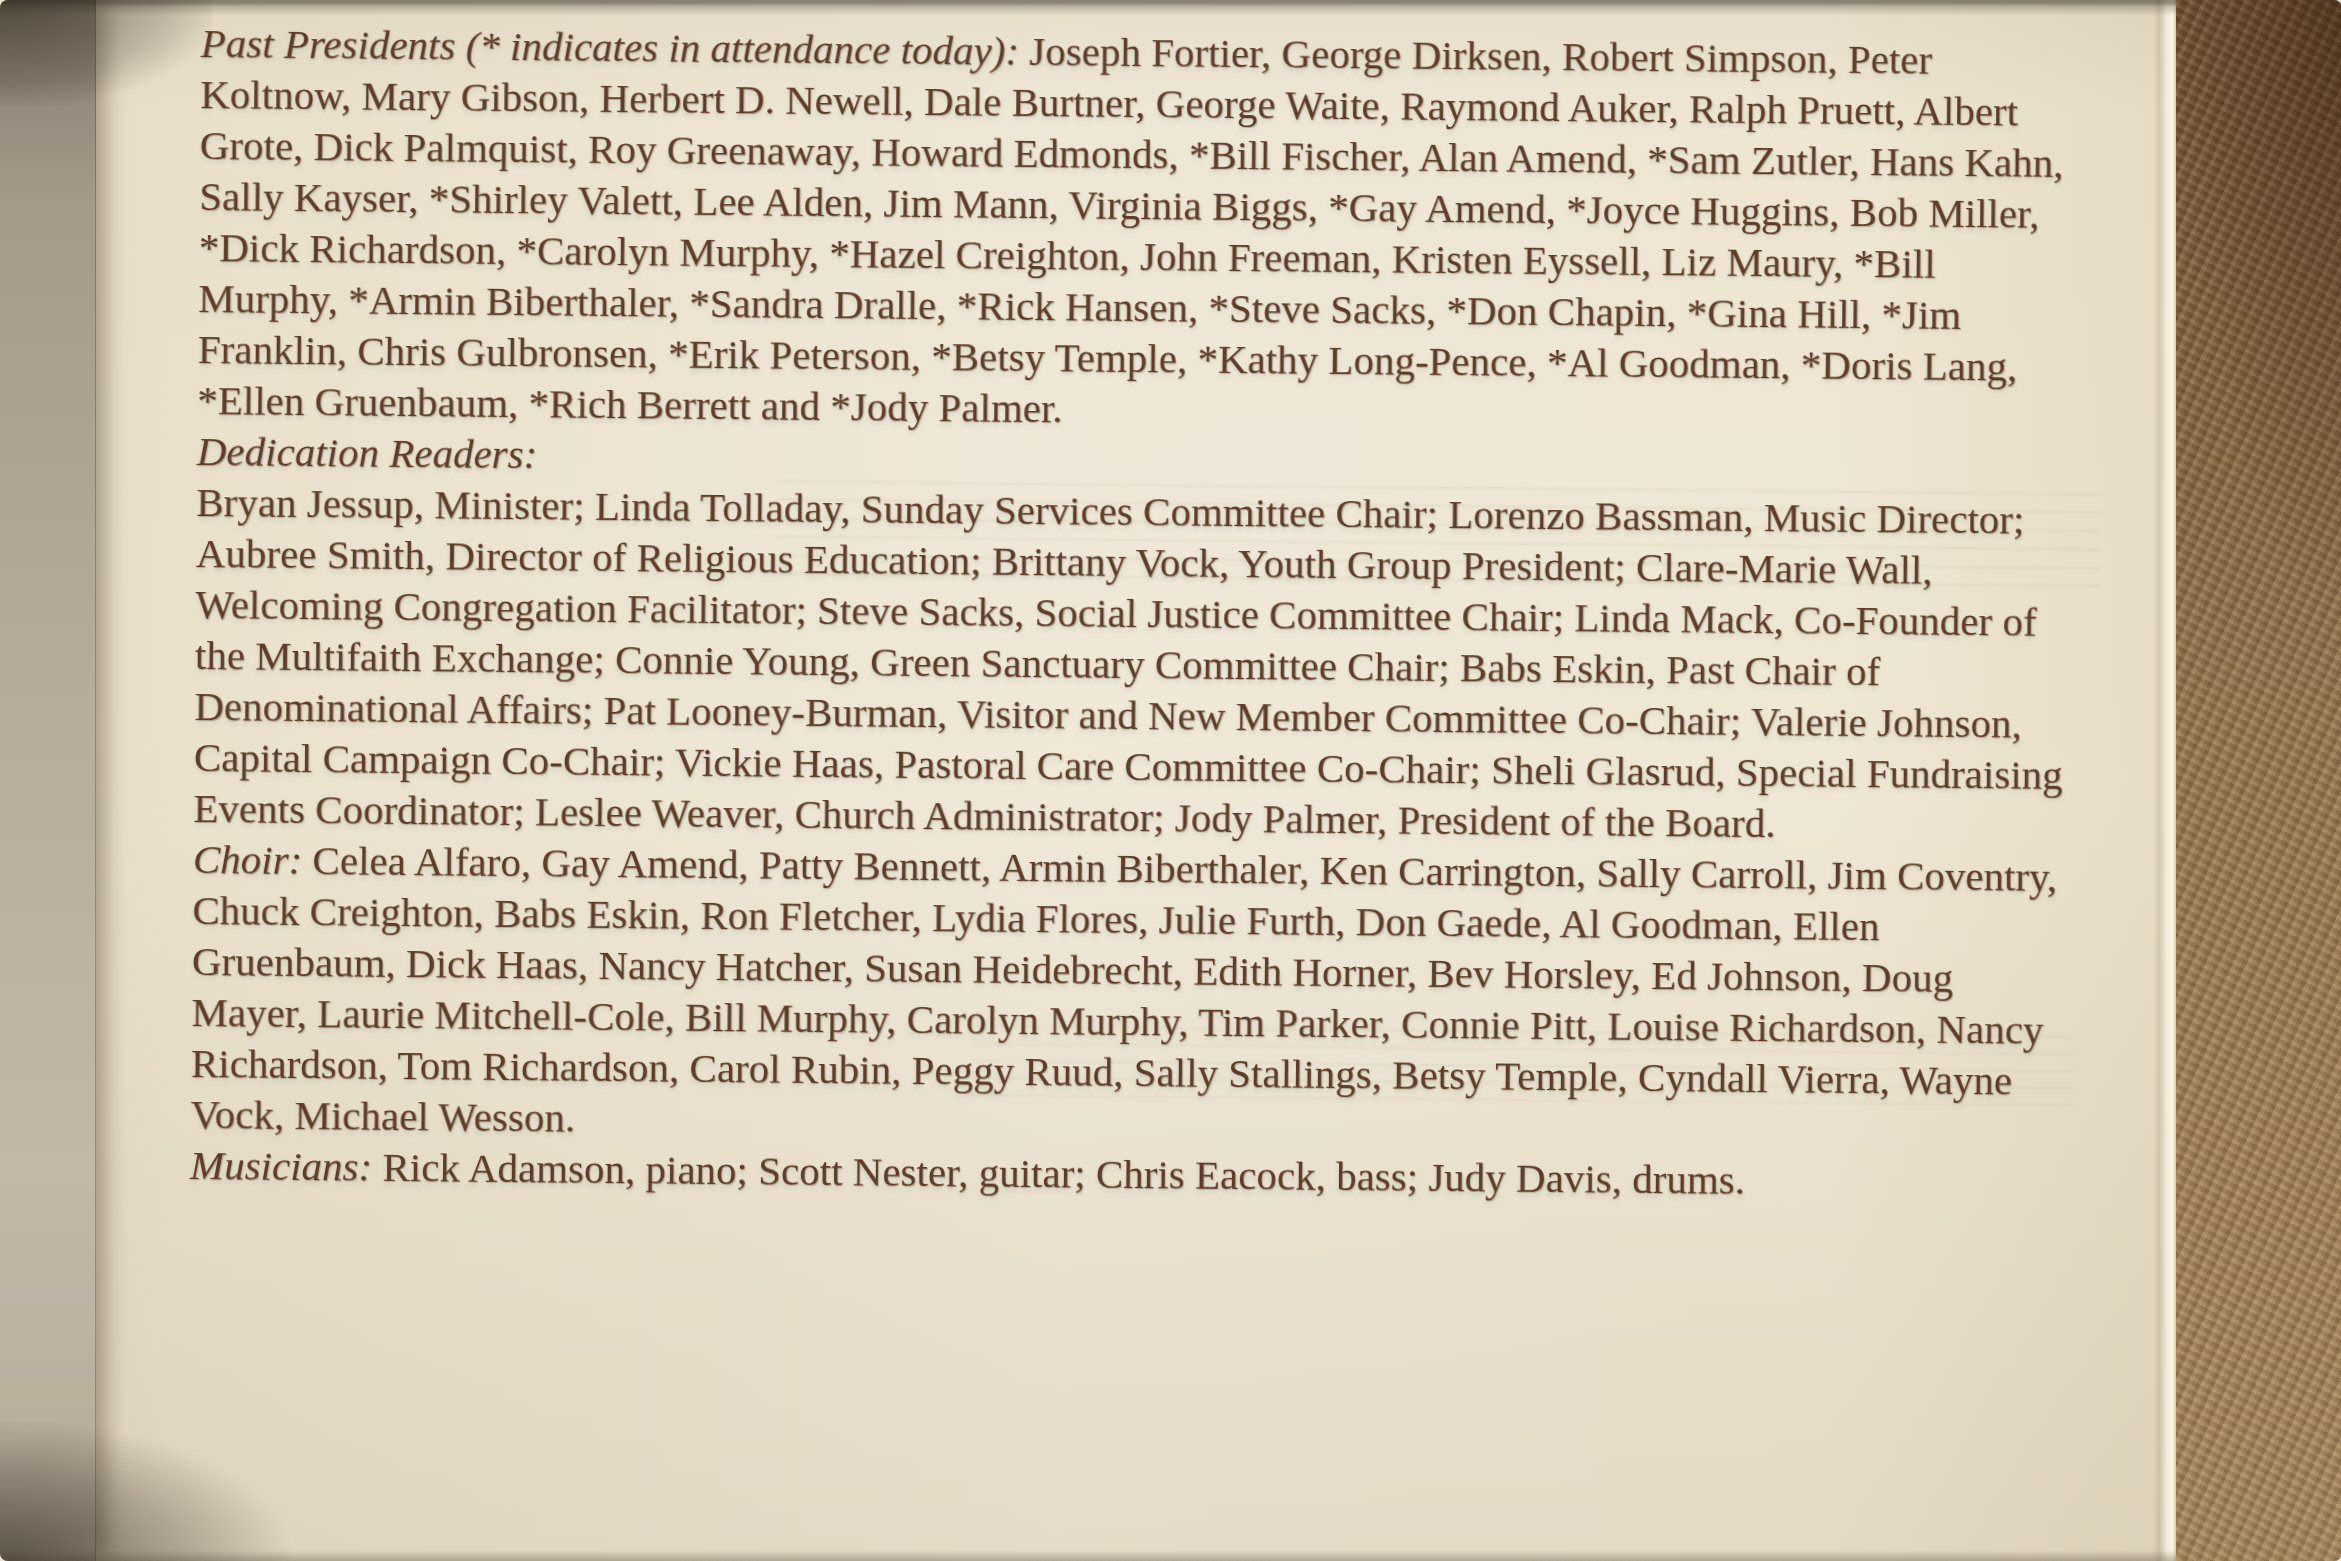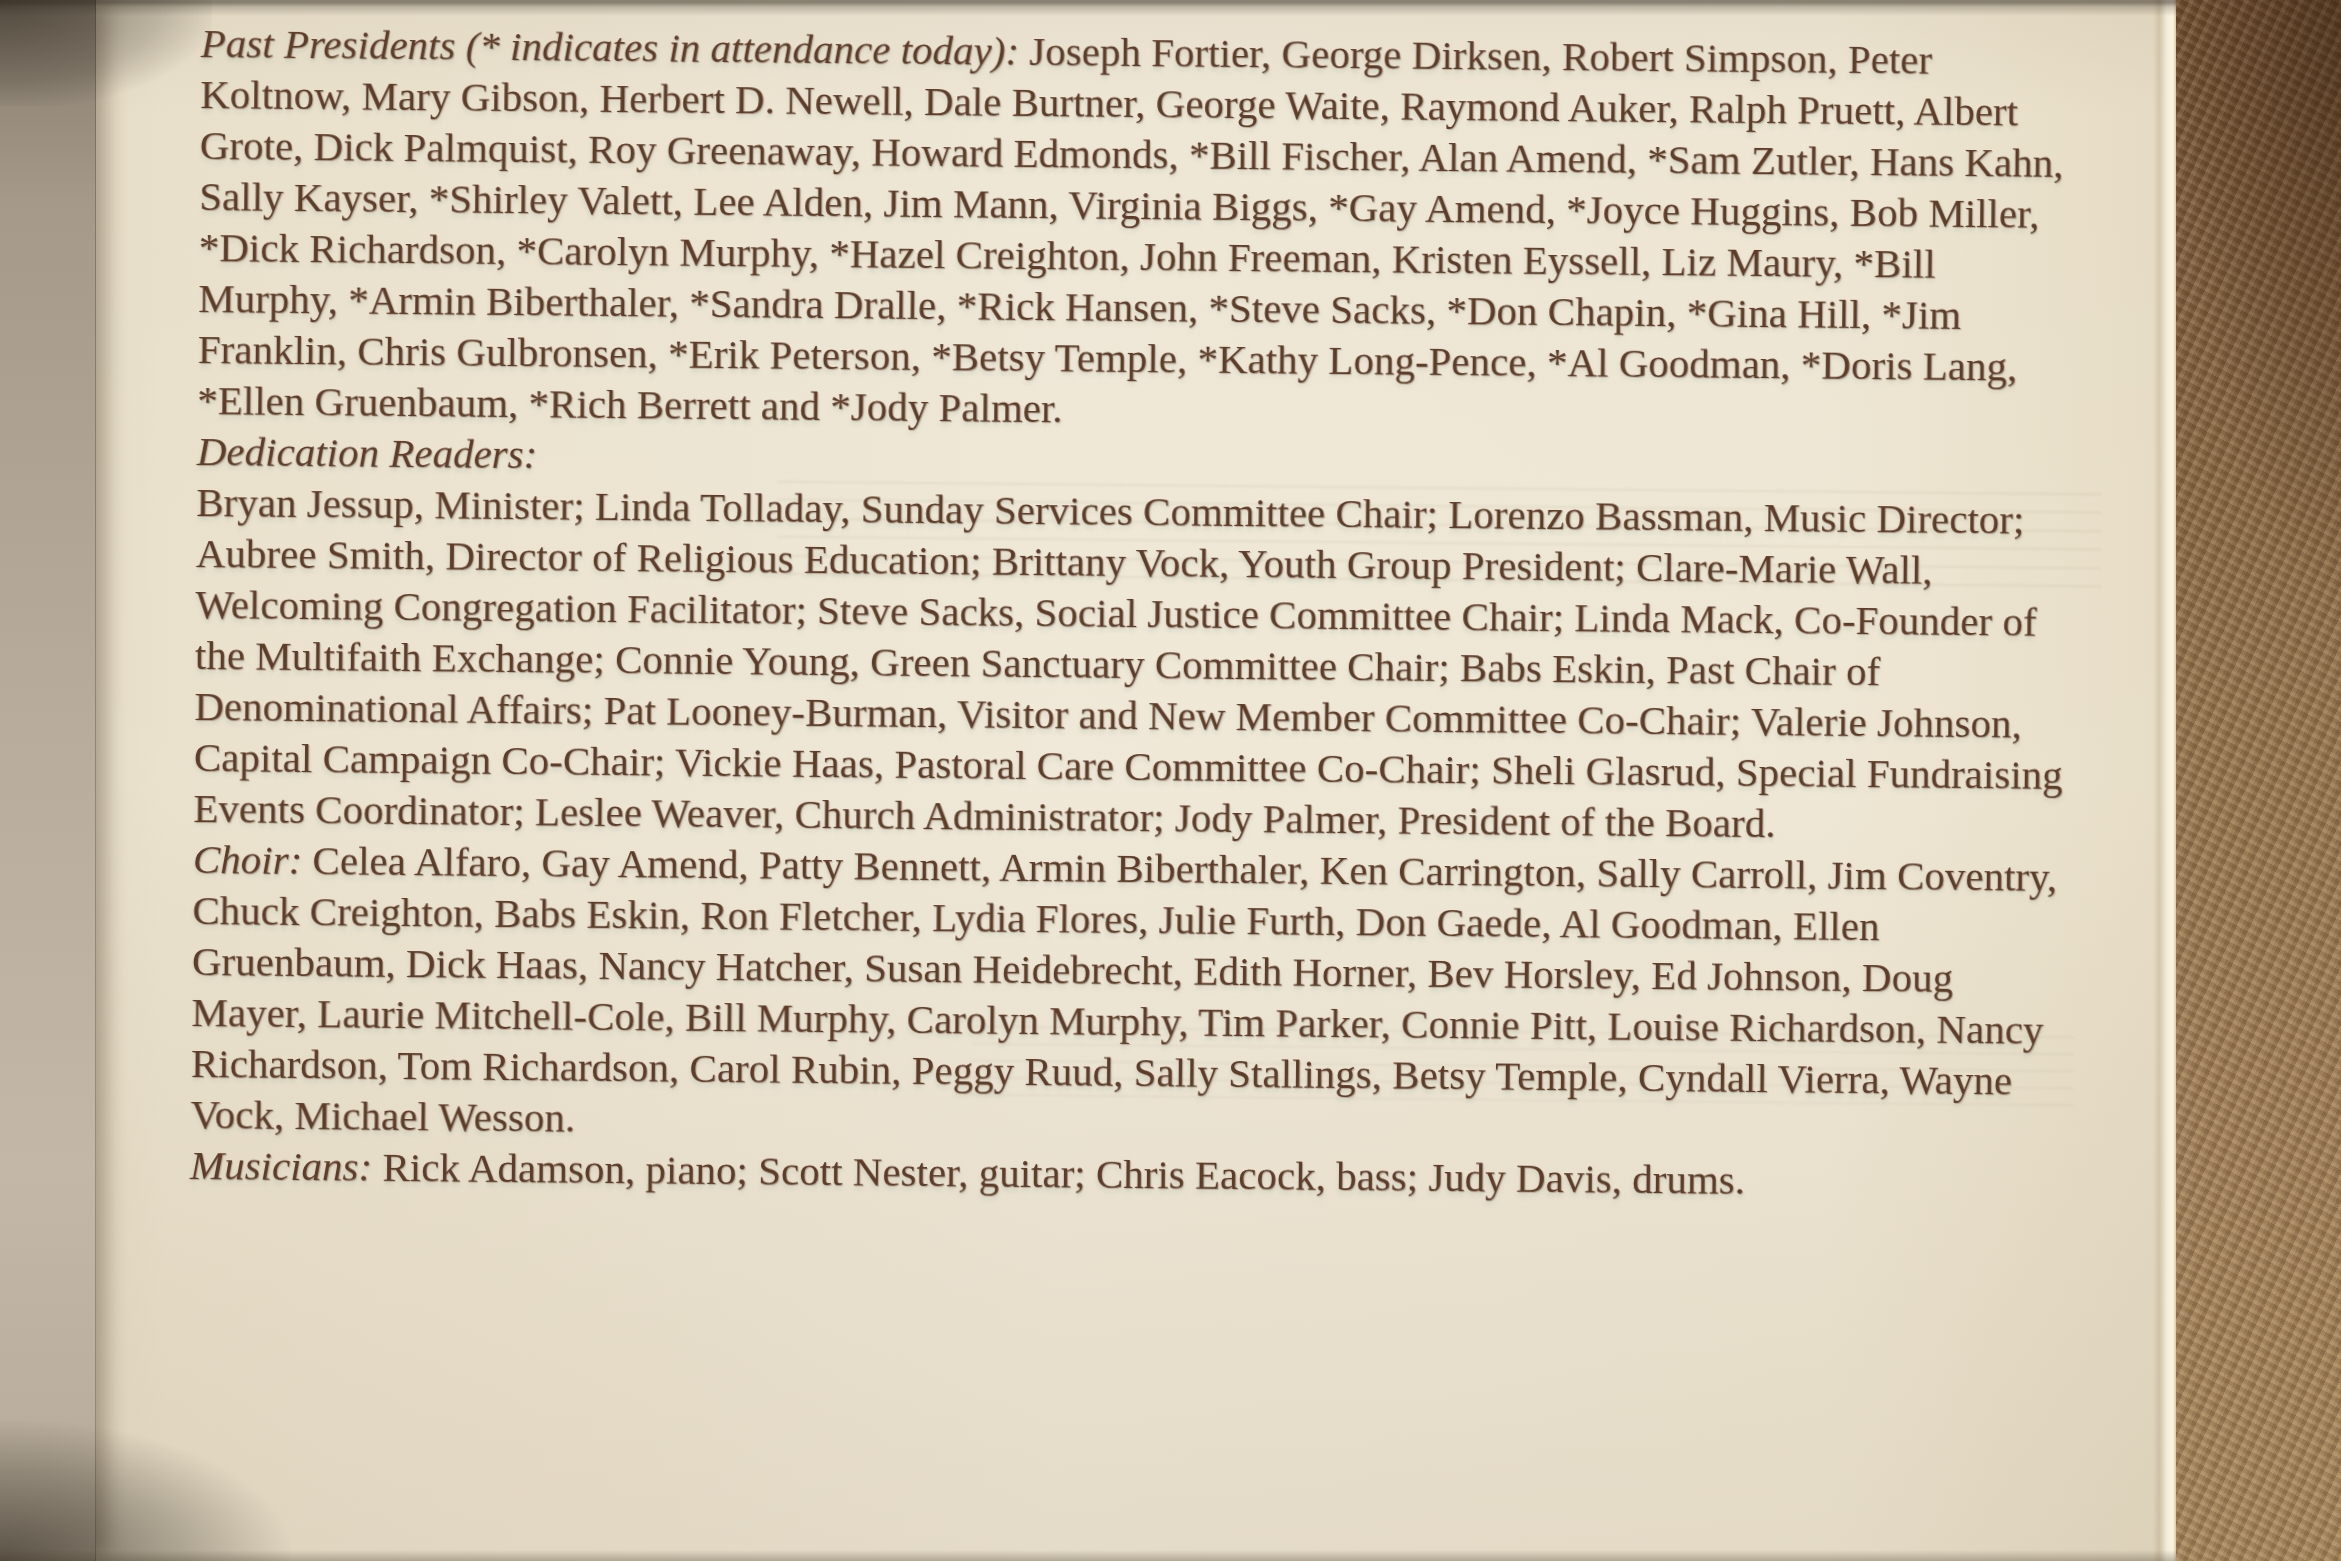--- a/index.html
+++ b/index.html
@@ -2,21 +2,21 @@
 <html style="font-size:14px"><head>
 <meta charset="utf-8">
 <title>Document</title>
 <style>
   html,body{margin:0;padding:0;}
   body{
     width:2342px;height:1561px;overflow:hidden;
     background:#ece4d1;
     font-family:"Liberation Serif", serif;
   }
-  .photo{position:relative;width:2342px;height:1561px;overflow:hidden;}
+  .photo{position:relative;width:2342px;height:1561px;overflow:hidden;border-radius:8px;}
 
   
   .paper{
     position:absolute;inset:0;
     background:
       linear-gradient(to bottom, rgba(120,100,70,0.07), rgba(255,255,255,0) 115px, rgba(255,255,250,0.05) 50%, rgba(120,95,60,0.09) 100%),
       linear-gradient(to right, #e0d6bf 0, #e9e0cb 7%, #efe7d6 45%, #eee6d3 78%, #e6dcc5 92%, #d9cdb2 100%);
   }
 
   

